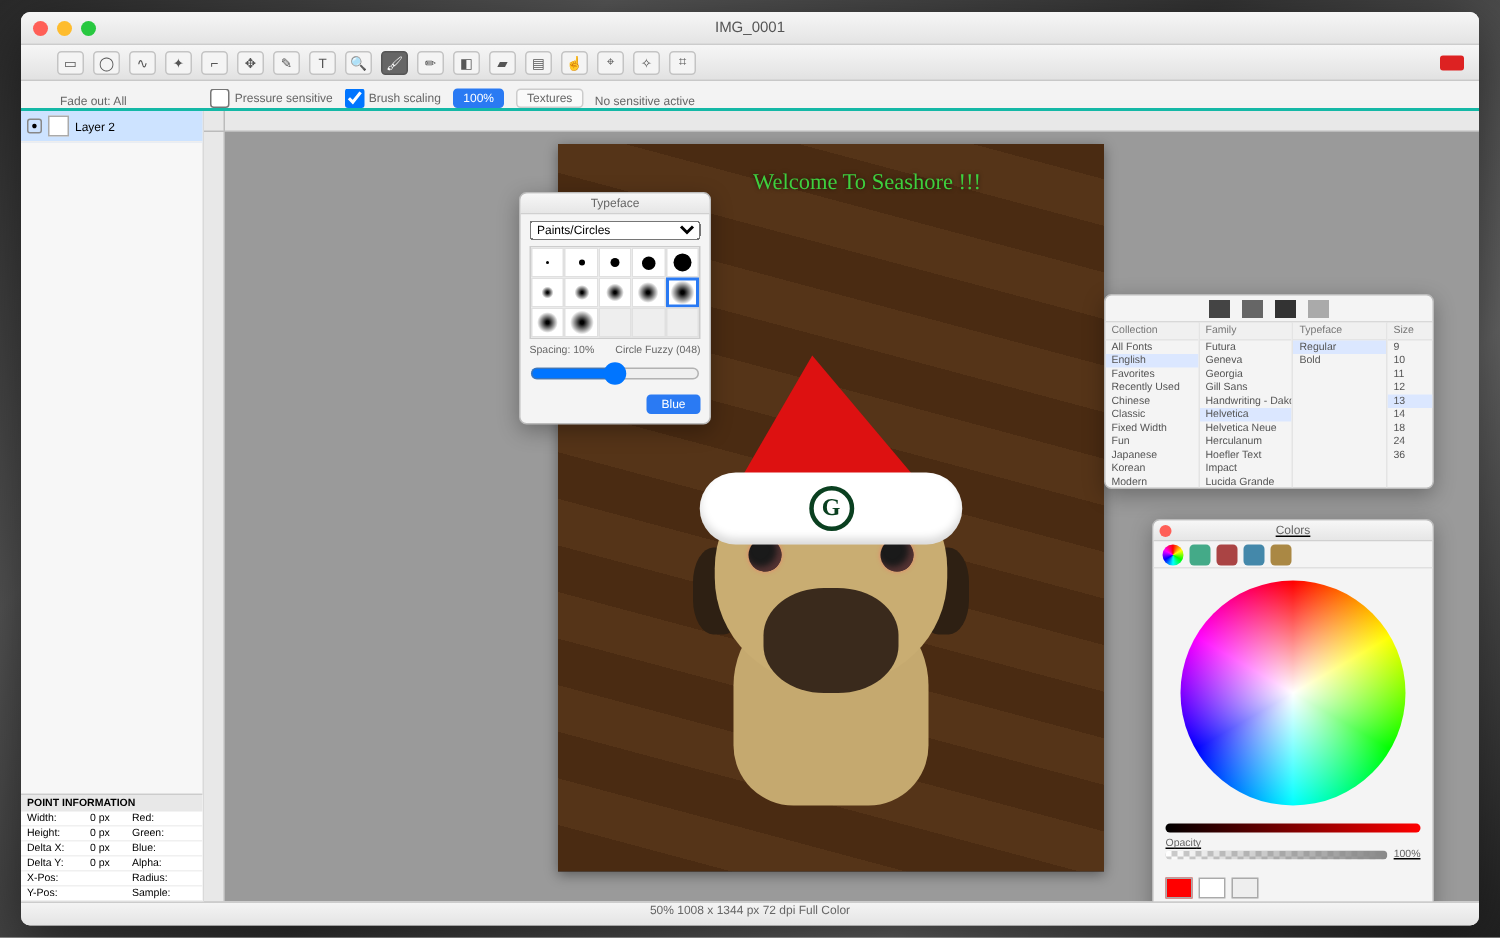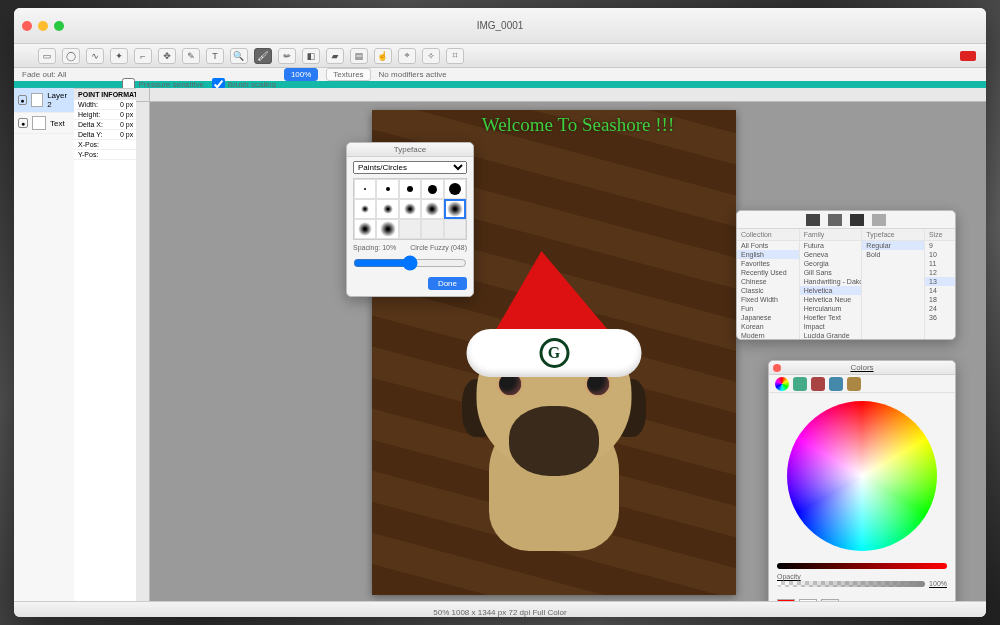--- a/index.html
+++ b/index.html
@@ -1,51 +1,51 @@
 <!DOCTYPE html>
 <html><head>
 <meta charset="utf-8">
 <style>
 * { box-sizing: border-box; margin: 0; padding: 0; font-family: -apple-system, "Helvetica Neue", Arial, sans-serif; }
 body { width: 1000px; height: 625px; background: linear-gradient(135deg, #2a2a2a 0%, #555 25%, #333 50%, #666 75%, #222 100%); overflow: hidden; position: relative; }
 .window { position: absolute; left: 14px; top: 8px; right: 14px; bottom: 8px; background: #ececec; border-radius: 6px; box-shadow: 0 10px 40px rgba(0,0,0,.5); display: flex; flex-direction: column; overflow: hidden; }
-.titlebar { height: 36px; background: linear-gradient(#f6f6f6,#e4e4e4); border-bottom: 1px solid #ccc; display: flex; align-items: center; padding: 0 8px; position: relative; }
+.titlebar { height: 22px; background: linear-gradient(#f6f6f6,#e4e4e4); border-bottom: 1px solid #ccc; display: flex; align-items: center; padding: 0 8px; position: relative; }
 .traffic { display: flex; gap: 6px; }
 .traffic span { width: 10px; height: 10px; border-radius: 50%; display: inline-block; }
 .t-close { background:#ff5f57; } .t-min { background:#febc2e; } .t-max { background:#28c840; }
 .titlebar .title { position: absolute; left: 0; right: 0; text-align: center; font-size: 10px; color: #555; pointer-events: none; }
 .toolbar { height: 24px; background: linear-gradient(#f6f6f6,#e2e2e2); border-bottom: 1px solid #c8c8c8; display: flex; align-items: center; gap: 6px; padding: 0 10px; }
 .toolbar .tool { width: 18px; height: 16px; border: 1px solid #c4c4c4; border-radius: 3px; background: #f4f4f4; display: flex; align-items: center; justify-content: center; font-size: 9px; color:#555; }
 .toolbar .tool.active { background: #666; border-color: #555; color: #fff; }
 .toolbar .sep { flex: 0 0 8px; }
-.optbar { height: 20px; background: #f3f3f3; border-bottom: 7px solid #14b8a6; display: flex; align-items: center; padding: 0 8px; gap: 8px; font-size: 8px; color: #666; }
+.optbar { height: 20px; background: #f3f3f3; border-bottom: 2px solid #14b8a6; display: flex; align-items: flex-end; padding: 0 26px; gap: 8px; font-size: 8px; color: #666; }
 .optbar .chk { display:flex; align-items:center; gap:3px;margin-top:20px;}
 .optbar .seg { padding: 1px 6px; border: 1px solid #ccc; border-radius: 3px; background: #fafafa; }
 .optbar .seg.on { background: #2a7af3; color: #fff; border-color: #2a7af3; }
 .body { flex: 1; display: flex; overflow: hidden; }
-.sidebar { width: 122px; background: #f7f7f7; border-right: 1px solid #d9d9d9; display: flex; flex-direction: row; }
+.sidebar { width: 122px; background: #f7f7f7; border-right: 1px solid #d9d9d9; display: flex; flex-direction: column; }
 .layers { flex: 1; font-size: 8px; }
 .layer { display: flex; align-items: center; gap: 4px; padding: 3px 4px; border-bottom: 1px solid #eee; }
 .layer.sel { background: #cde3ff; }
 .layer .eye { width: 10px; height: 10px; border: 1px solid #888; border-radius: 2px; font-size:7px; text-align:center; line-height:9px; }
 .layer .thumb { width: 14px; height: 14px; background: #fff; border: 1px solid #aaa; }
 .layer .thumb.bg { background: linear-gradient(135deg,#3a2a1a,#6a4a2a); }
 .pointinfo { background: #fff; border-top: 1px solid #ccc; font-size: 7px; }
 .pointinfo .hdr { background: #e8e8e8; padding: 2px 4px; font-weight: bold; }
 .pointinfo .row { display: flex; padding: 1px 4px; border-bottom: 1px solid #f0f0f0; }
 .pointinfo .row span:first-child { flex: 0 0 42px; }
 .pointinfo .row span:nth-child(2) { flex: 0 0 28px; }
 .pointinfo .row span:nth-child(3) { flex: 0 0 28px; }
 .canvas-area { flex: 1; background: #9a9a9a; position: relative; overflow: hidden; }
 .ruler-h { position: absolute; left: 14px; right: 0; top: 0; height: 14px; background: #e8e8e8; border-bottom: 1px solid #bbb; }
 .ruler-v { position: absolute; left: 0; top: 14px; bottom: 0; width: 14px; background: #e8e8e8; border-right: 1px solid #bbb; }
 .ruler-c { position: absolute; left: 0; top: 0; width: 14px; height: 14px; background: #e8e8e8; border-right: 1px solid #bbb; border-bottom: 1px solid #bbb; }
 .canvas { position: absolute; left: 236px; top: 22px; width: 364px; height: 485px; background: #2b1a10; box-shadow: 0 2px 8px rgba(0,0,0,.4); overflow:hidden; }
 .canvas .floor { position:absolute; inset:0; background: repeating-linear-gradient(15deg, #6a3d1a 0 30px, #7a4a22 30px 60px); filter: brightness(.7); }
-.canvas .headline { position: absolute; top: 4px; left: 0; right: 0; text-align: center; color: #3ecf3e; font-size: 19px; font-family: Georgia, serif; text-shadow: 0 0 3px rgba(0,0,0,.6); margin-left: 48px; }
+.canvas .headline { position: absolute; top: 18px; left: 0; right: 0; text-align: center; color: #3ecf3e; font-size: 15px; font-family: Georgia, serif; text-shadow: 0 0 3px rgba(0,0,0,.6); margin-left: 48px; }
 .dog { position:absolute; left:50%; top:55%; transform:translate(-50%,-42%); width:220px; height:300px; }
 .dog .body  { position:absolute; left:50%; bottom:0; transform:translateX(-50%); width:130px; height:140px; background:#c5a96f; border-radius:60px 60px 40px 40px; }
 .dog .head  { position:absolute; left:50%; top:70px; transform:translateX(-50%); width:155px; height:150px; background:#c9ad72; border-radius:48%; }
 .dog .muzzle{ position:absolute; left:50%; top:155px; transform:translateX(-50%); width:90px; height:70px; background:#3a2a1c; border-radius:45%; }
 .dog .eye   { position:absolute; top:122px; width:22px; height:22px; background:#1a1a1a; border-radius:50%; box-shadow: inset -3px -3px 4px #533, 0 0 3px rgba(255,100,100,.6); }
 .dog .eye.l { left:55px; } .dog .eye.r { right:55px; }
 .dog .ear   { position:absolute; top:128px; width:34px; height:58px; background:#2e2013; border-radius:40%; }
 .dog .ear.l { left:18px; } .dog .ear.r { right:18px; }
 .dog .hat-body  { position:absolute; left:50%; top:0; transform:translateX(-50%); width:0; height:0; border-left:55px solid transparent; border-right:80px solid transparent; border-bottom:95px solid #d11; }
 .dog .hat-trim  { position:absolute; left:50%; top:78px; transform:translateX(-50%); width:175px; height:48px; background:#fff; border-radius:24px; box-shadow:inset 0 -4px 6px rgba(0,0,0,.15); display:flex; align-items:center; justify-content:center; }
@@ -77,21 +77,21 @@
 .color-panel .modes span { width:14px; height:14px; border-radius:3px; }
 .wheel { width: 150px; height: 150px; margin: 8px auto; border-radius: 50%; background: conic-gradient(red, yellow, lime, cyan, blue, magenta, red); position: relative; }
 .wheel::after { content:""; position:absolute; inset:0; border-radius:50%; background: radial-gradient(circle, #fff 0%, transparent 70%); }
 .color-panel .sliders { padding: 4px 8px; font-size:7px; color:#666; }
 .color-panel .sliders .srow { display:flex; align-items:center; gap:4px; margin-bottom:4px; }
 .color-panel .sliders .track { flex:1; height:6px; border-radius:3px; }
 .color-panel .sliders .track.red { background:linear-gradient(90deg,#000,#f00); }
 .color-panel .sliders .track.op { background:linear-gradient(90deg,transparent,#888), repeating-conic-gradient(#ccc 0 25%, #fff 0 50%) 0 0/8px 8px; }
 .swatch-row { display:flex; gap:4px; padding:4px 8px 8px; }
 .swatch { width:18px; height:14px; border:1px solid #aaa; }
-.statusbar { height: 16px; background: linear-gradient(#f4f4f4,#e4e4e4); border-top: 1px solid #ccc; font-size: 8px; color: #666; display:flex; align-items:flex-end; justify-content:center; }
+.statusbar { height: 16px; background: linear-gradient(#f4f4f4,#e4e4e4); border-top: 1px solid #ccc; font-size: 8px; color: #666; display:flex; align-items:flex-start; justify-content:center; }
 .redflag { position:absolute; right:10px; top:26px; width:16px; height:10px; background:#d22; border-radius:2px; }
 </style>
 </head>
 <body>
 
 <div class="window">
 
   <div class="titlebar">
     <div class="traffic">
       <span class="t-close"></span>
@@ -131,35 +131,30 @@
     <span class="chk">
         <input type="checkbox" style="">
         <span>Pressure sensitive</span>
       </span>
     <span class="chk">
         <input type="checkbox" checked="" style="">
         <span>Brush scaling</span>
       </span>
     <span class="seg on">100%</span>
     <span class="seg">Textures</span>
-    <span>No modifiers active</span>
+    <span>No sensitive active</span>
   </div>
 
   <div class="body">
     <div class="sidebar">
       <div class="layers">
         <div class="layer sel">
           <span class="eye">●</span>
           <span class="thumb"></span>
           <span>Layer 2</span>
-        </div>
-        <div class="layer">
-          <span class="eye">●</span>
-          <span class="thumb"></span>
-          <span>Text</span>
         </div>
       </div>
       <div class="pointinfo">
         <div class="hdr">POINT INFORMATION</div>
         <div class="row">
             <span>Width:</span>
             <span>0 px</span>
             <span>Red:</span>
           </div>
         <div class="row">
@@ -255,21 +250,21 @@
             </div>
           <div class="brush-cell" style="background:#eee"></div>
             <div class="brush-cell" style="background:#eee"></div>
             <div class="brush-cell" style="background:#eee"></div>
         </div>
         <div class="spacer-row">
           <span>Spacing: 10%</span>
           <span>Circle Fuzzy (048)</span>
         </div>
         <div style="margin:0 6px"><input type="range" style="width: 100%;" value="50"></div>
-        <div class="done"><button>Done</button></div>
+        <div class="done"><button>Blue</button></div>
       </div>
 
       <div class="panel fonts-panel">
         <div class="tabs">
           <span style="background:#444"></span>
           <span style="background:#666"></span>
           <span style="background:#333"></span>
           <span style="background:#aaa"></span>
         </div>
         <div class="fonts-cols">

